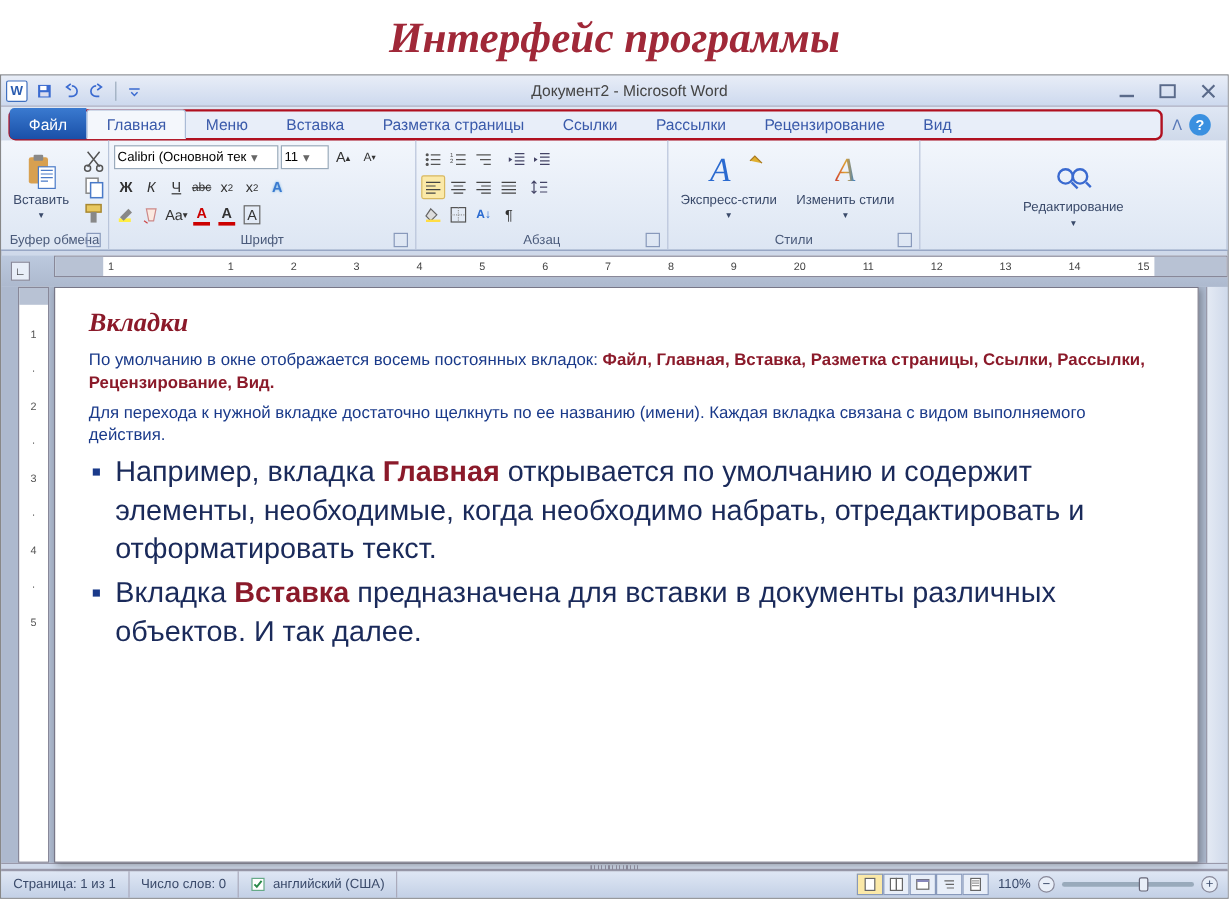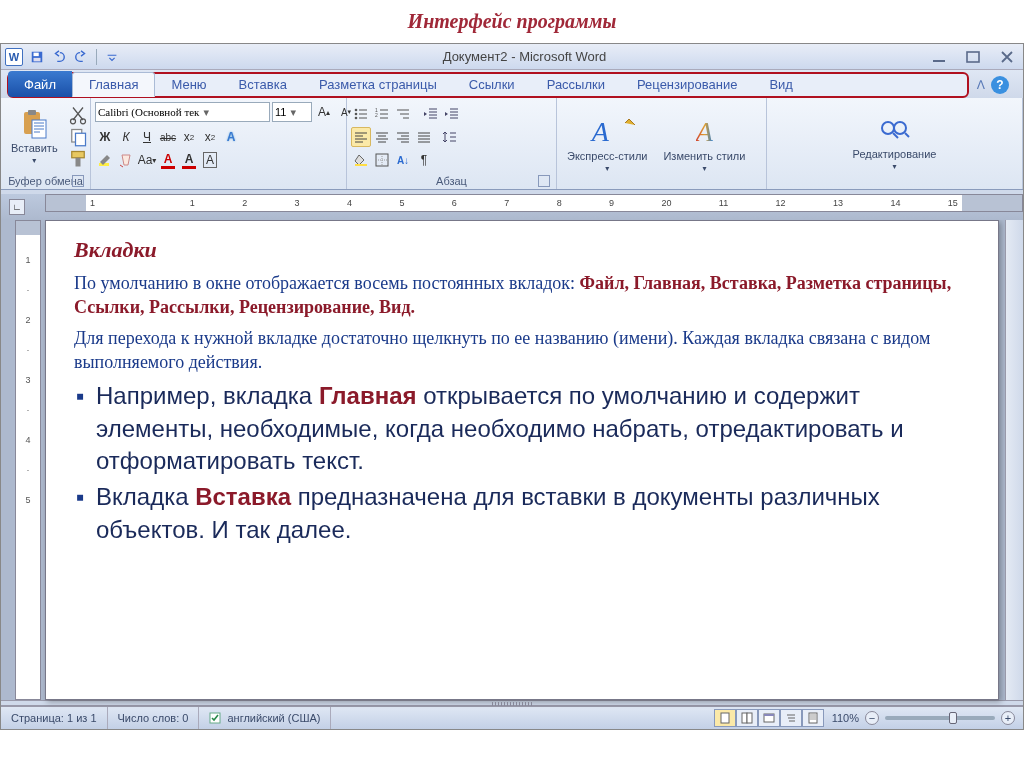--- a/index.html
+++ b/index.html
@@ -1,18 +1,18 @@
 <!DOCTYPE html>
 <html><head>
 <meta charset="utf-8">
 <style>
   * { box-sizing: border-box; margin: 0; padding: 0; }
   body { font-family: "Segoe UI", Tahoma, sans-serif; font-size: 12px; background: #fff; width: 1024px; height: 767px; overflow: hidden; }
   
-  .page-title { text-align: center; font-size: 20px; font-weight: bold; font-style: italic; color: #a02838; padding: 10px 4px; font-family: "Times New Roman", serif; }
+  .page-title { text-align: center; font-size: 36px; font-weight: bold; font-style: italic; color: #a02838; padding: 10px 4px; font-family: "Times New Roman", serif; }
   
   .word-window { border: 1px solid #888; background: #cfd9ea; }
   
   .titlebar { display: flex; align-items: center; height: 26px; background: linear-gradient(#e8edf7,#cdd9ee); border-bottom: 1px solid #aab; padding: 0 4px; }
   .app-icon { width: 18px; height: 18px; background: #fff; border: 1px solid #4070c0; color: #2a5cb0; font-weight: bold; font-size: 11px; display:flex; align-items:center; justify-content:center; border-radius:2px; margin-right:4px;}
   .qat { display: flex; gap: 2px; align-items: center; }
   .qat-btn { width: 20px; height: 20px; display:flex; align-items:center; justify-content:center; color:#3a5a9a; border-radius:2px;}
   .qat-btn svg { width:14px; height:14px; }
   .qat-sep { width:1px; height:16px; background:#9ab; margin:0 3px;}
   .title-text { flex: 1; text-align: center; color: #444; font-size: 13px; }
@@ -61,21 +61,21 @@
   .ruler-ticks{position:absolute;left:40px;right:60px;top:0;bottom:0;display:flex;justify-content:space-between;align-items:center;font-size:9px;color:#444;padding:0 4px;}
   .vruler-btn{position:absolute;left:8px;top:5px;width:16px;height:16px;background:#e8eef8;border:1px solid #889;font-size:9px;display:flex;align-items:center;justify-content:center;}
   
   .doc-area{display:flex;height:480px;background:#adb9ce;}
   .vruler{width:26px;background:#fff;border:1px solid #889;margin:0 2px 0 14px;display:flex;flex-direction:column;align-items:center;font-size:9px;color:#555;padding-top:4px;gap:20px;position:relative;}
   .vruler-gray{position:absolute;top:0;left:0;right:0;height:14px;background:#b8c2d4;}
   .page{flex:1;background:#fff;margin:0 6px 0 2px;border:1px solid #778;padding:16px 28px;overflow:hidden;box-shadow:2px 2px 6px rgba(0,0,0,.3);}
   .scroll-v{width:18px;background:linear-gradient(90deg,#e4eaf4,#cfd9ea);border-left:1px solid #99a;}
   
   .doc-h{font-family:"Times New Roman",serif;font-size:22px;font-style:italic;font-weight:bold;color:#8b1a2a;margin-bottom:8px;}
-  .doc-p{font-family:Liberation Serif, serif;font-size:18px;color:#1a3a8a;line-height:1.35;margin-bottom:6px;}
+  .doc-p{font-family:Liberation Sans, sans-serif;font-size:14px;color:#1a3a8a;line-height:1.35;margin-bottom:6px;}
   .doc-p .bold-red{font-weight:bold;color:#8b1a2a;}
   .doc-list{list-style:none;padding-left:22px;}
   .doc-list li{font-family:Arial,sans-serif;font-size:24px;color:#1a2a5a;line-height:1.35;margin-bottom:4px;position:relative;}
   .doc-list li::before{content:"▪";position:absolute;left:-20px;color:#1a3a8a;}
   .doc-list .bold-red{font-weight:bold;color:#8b1a2a;}
   
   .split-bar{height:6px;background:#cfd9ea;border-top:1px solid #99a;border-bottom:1px solid #99a;display:flex;justify-content:center;}
   .split-bar .grip{width:40px;height:4px;background:repeating-linear-gradient(90deg,#889,#889 1px,transparent 1px,transparent 3px);margin-top:1px;}
   
   .statusbar{height:23px;background:linear-gradient(#dfe7f4,#c3d0e6);border-top:1px solid #99a;display:flex;align-items:center;font-size:11px;color:#3a4a6a;}
@@ -202,21 +202,21 @@
               </svg>
             </div>
         </div>
       </div>
       <div class="group-label"><span>Буфер обмена</span><span class="launcher"></span></div>
     </div>
 
     <div class="group" style="width:256px;">
       <div class="group-body" style="flex-direction:column;align-items:flex-start;gap:3px;padding-top:2px;">
         <div class="font-row">
-          <div class="font-combo" style="width:175px;font-family:Liberation Serif, serif;">
+          <div class="font-combo" style="width:137px;">
               <span>Calibri (Основной тек</span>
               <span class="dd">▾</span>
             </div>
           <div class="font-combo" style="width:40px;">
               <span>11</span>
               <span class="dd">▾</span>
             </div>
           <div class="fmt-btn">A<sup style="font-size:8px;">▴</sup></div>
           <div class="fmt-btn" style="font-size:10px;">A<sup style="font-size:7px;">▾</sup></div>
         </div>
@@ -249,20 +249,21 @@
             </div>
           <div class="fmt-btn" style="flex-direction:column;">
               <span style="font-weight:bold;">A</span>
               <span style="display:block;width:14px;height:3px;background:#c00;"></span>
             </div>
           <div class="fmt-btn">
               <span style="border:1px solid #666;padding:0 2px;">A</span>
             </div>
         </div>
       </div>
+      <div class="group-label"><span>Шрифт</span><span class="launcher"></span></div>
     </div>
 
     <div class="group" style="width:210px;">
       <div class="group-body" style="flex-direction:column;align-items:flex-start;gap:3px;padding-top:4px;">
         <div class="fmt-row">
           <div class="fmt-btn">
               <svg width="16" height="14" viewBox="0 0 16 14">
                 <circle cx="3" cy="3" r="1.3" fill="#555"></circle>
                 <circle cx="3" cy="7" r="1.3" fill="#555"></circle>
                 <circle cx="3" cy="11" r="1.3" fill="#555"></circle>
@@ -358,20 +359,21 @@
           <span style="font-size:8px;">▾</span>
         </div>
         <div class="big-btn">
           <div class="ico">
               <span class="styleA color">A</span>
             </div>
           <span style="text-align:center;">Изменить стили</span>
           <span style="font-size:8px;">▾</span>
         </div>
       </div>
+      <div class="group-label"><span>Стили</span><span class="launcher"></span></div>
     </div>
 
     <div class="group" style="flex:1;">
       <div class="group-body" style="justify-content:center;">
         <div class="big-btn">
           <div class="ico">
               <svg viewBox="0 0 32 24">
                 <circle cx="10" cy="10" r="6" fill="none" stroke="#3a6ad0" stroke-width="2"></circle>
                 <path d="M15 15l5 5" stroke="#3a6ad0" stroke-width="2"></path>
                 <circle cx="22" cy="10" r="6" fill="none" stroke="#3a6ad0" stroke-width="2"></circle>

